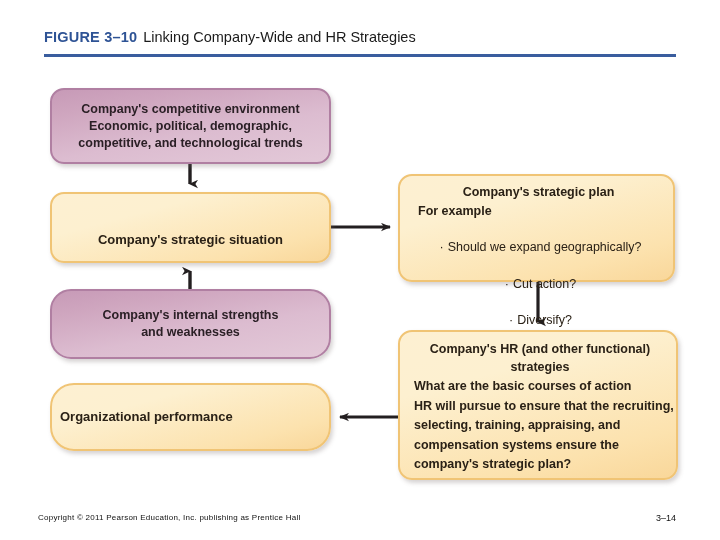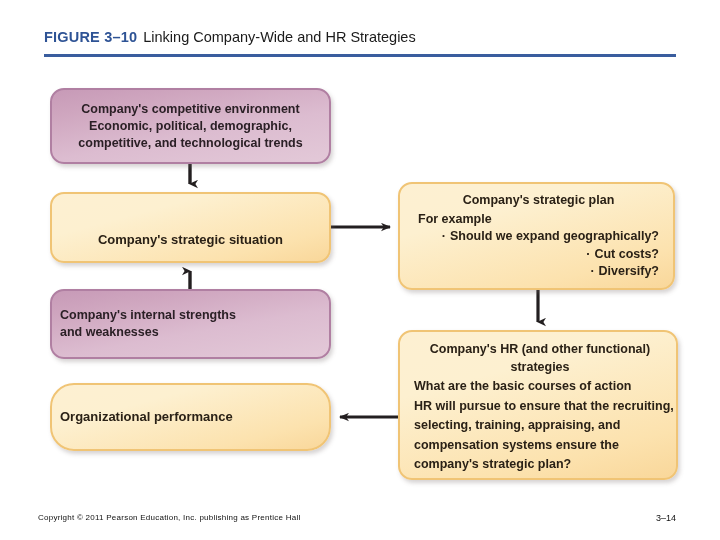--- a/index.html
+++ b/index.html
@@ -117,59 +117,62 @@
     left: 50px;  top: 192px; width: 281px; height: 71px;
     align-items: center;
     padding: 4px 8px;
   }
   #node-situation .head {
     font-size: 13px; font-weight: bold; line-height: 18px; margin-top: 24px;
   }
 
   #node-internal {
     left: 50px;  top: 289px; width: 281px; height: 70px;
+    align-items: center;
     padding: 4px 8px;
+    border-radius: 21px;
   }
   #node-internal .head {
     font-size: 12.5px; font-weight: bold; line-height: 17px;
   }
 
   #node-performance {
     left: 50px;  top: 383px; width: 281px; height: 68px;
     align-items: flex-start;
     padding: 4px 8px;
     border-radius: 24px;
   }
   #node-performance .head {
     font-size: 13px; font-weight: bold; line-height: 18px;
   }
 
   #node-plan {
-    left: 398px; top: 182px; width: 277px; height: 108px;
+    left: 398px; top: 174px; width: 277px; height: 108px;
     align-items: stretch;
     padding: 8px 14px 24px 18px;
     justify-content: flex-start;
   }
   #node-plan .head {
     font-size: 12.5px; font-weight: bold; line-height: 17px;
     text-align: center; margin-bottom: 2px;
   }
   #node-plan .sub {
     font-size: 12.5px; font-weight: bold; line-height: 17px;
     text-align: left;
   }
   #node-plan ul {
     list-style: none;
     margin: 0;
     padding: 0 0 0 4px;
   }
   #node-plan li {
-    font-size: 12.5px; font-weight: bold; line-height: 17.5px;
-    text-align: right;
-    white-space: nowrap;
+    font-size: 12.5px; font-weight: normal; line-height: 17.5px;
+    text-align: center;
+    white-space: nowrap;
+    margin-top: 19px;
   }
   #node-plan li::before {
     content: "\00B7";
     margin-right: 4px;
   }
 
   #node-hr {
     left: 398px; top: 330px; width: 280px; height: 150px;
     align-items: stretch;
     padding: 9px 10px 8px 14px;
@@ -267,21 +270,21 @@
 
   <div class="node cream" id="node-performance">
     <span class="line head">Organizational performance</span>
   </div>
 
   <div class="node cream" id="node-plan">
     <span class="line head">Company's strategic plan</span>
     <span class="line sub">For example</span>
     <ul>
       <li>Should we expand geographically?</li>
-      <li>Cut costs?</li>
+      <li>Cut action?</li>
       <li>Diversify?</li>
     </ul>
   </div>
 
   <div class="node cream" id="node-hr">
     <span class="line head">Company's HR (and other functional)</span>
     <span class="line head">strategies</span>
     <span class="line body">What are the basic courses of action</span>
     <span class="line body">HR will pursue to ensure that the recruiting,</span>
     <span class="line body">selecting, training, appraising, and</span>

